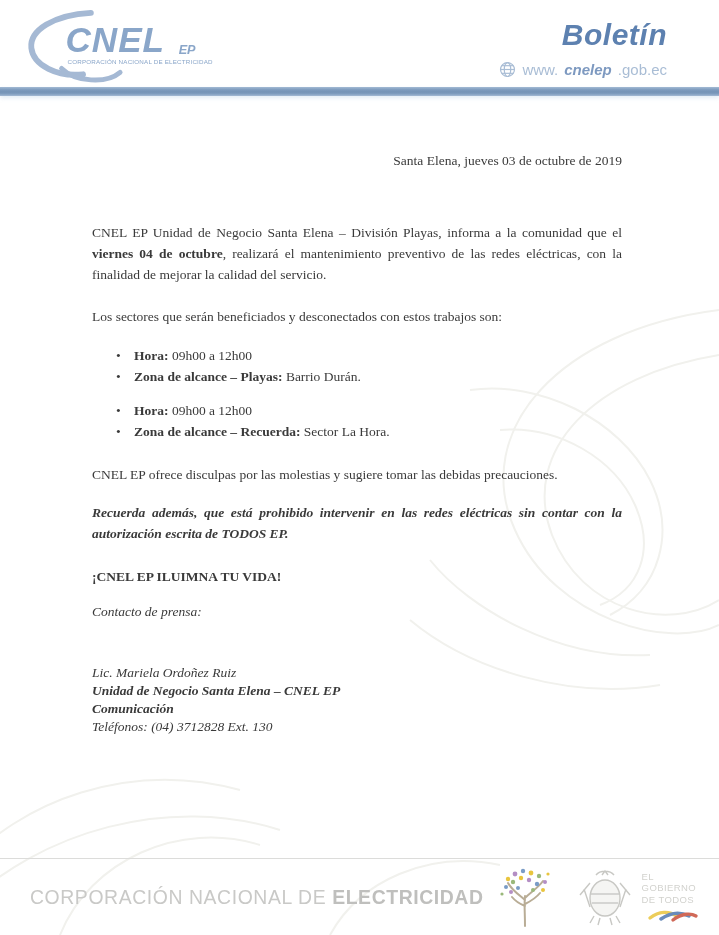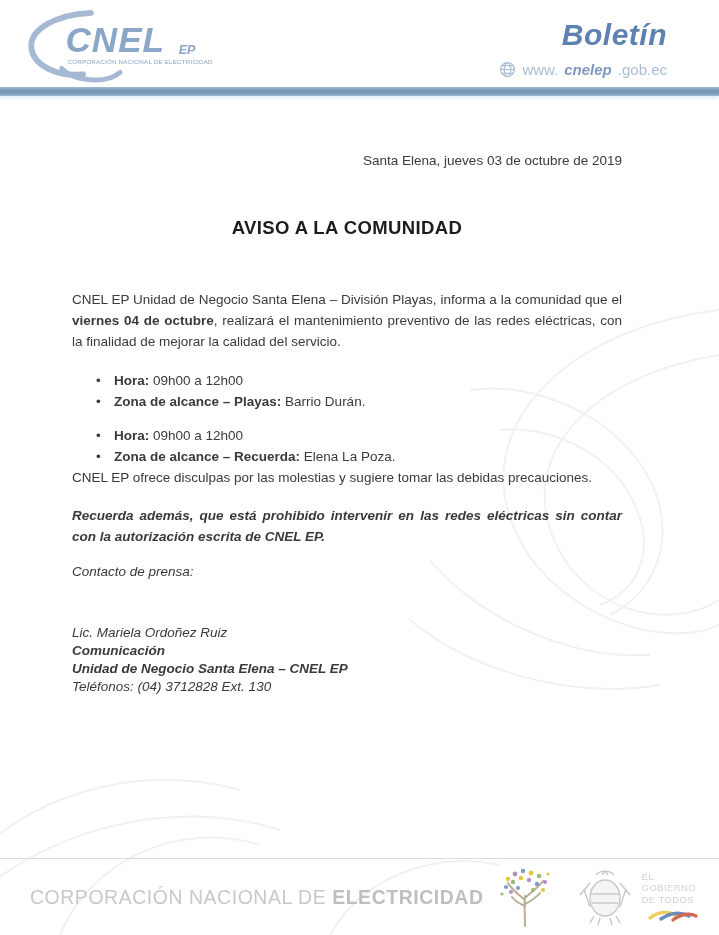--- a/index.html
+++ b/index.html
@@ -63,24 +63,25 @@
     height: 9px;
     background: linear-gradient(to bottom,
       #a3bad4 0%, var(--bar_blue) 30%, #7493b6 55%, var(--bar_blue) 75%, #a3bad4 100%);
     box-shadow: 0 2px 4px rgba(170, 200, 225, 0.35);
   }
 
   
   .content {
     position: relative;
     z-index: 1;
-    padding: 0 97px 0 72px;
+    padding: 0 97px 0 92px;
     font-size: 13.5px;
     line-height: 21px;
     color: var(--text_dark);
+    font-family: Liberation Serif, serif;
   }
   .dateline { margin-top: 54px; text-align: right; }
   .doc-title {
     margin-top: 46px;
     text-align: center;
     font-size: 18.5px;
     font-weight: bold;
     letter-spacing: 0.4px;
     color: #1c1c1c;
   }
@@ -89,21 +90,21 @@
   ul.bullets { margin-top: 18px; list-style: none; }
   ul.bullets.second { margin-top: 13px; }
   ul.bullets li { position: relative; padding-left: 42px; }
   ul.bullets li::before {
     content: "\2022";
     position: absolute;
     left: 24px;
     top: 0;
     font-size: 13.5px;
   }
-  .para-apology { }
+  .para-apology { margin-top: 22px; }
   .legal-notice {
     margin-top: 17px;
     font-weight: bold;
     font-style: italic;
     text-align: justify;
   }
   .slogan { margin-top: 22px; font-weight: bold; }
   .press-label { margin-top: 14px; font-style: italic; }
   .contact-block { margin-top: 42px; font-style: italic; line-height: 18px; }
   .contact-block .b { font-weight: bold; }
@@ -194,46 +195,47 @@
       </div>
     </div>
   </div>
 
   <div class="blue-bar"></div>
 
   <div class="content">
 
     <p class="dateline">Santa Elena, jueves 03 de octubre de 2019</p>
 
-    <h1 class="doc-title">AVISO A LA COMUNIDAD</h1>
 
     <p class="para-intro"><span>CNEL EP Unidad de Negocio Santa Elena – División Playas, informa a la comunidad que el</span> <b>viernes 04 de octubre</b><span>, realizará el mantenimiento preventivo de las redes eléctricas, con la finalidad de mejorar la calidad del servicio.</span></p>
 
+    <p class="para-sectors">Los sectores que serán beneficiados y desconectados con estos trabajos son:</p>
 
     <ul class="bullets">
       <li><b>Hora:</b> <span>09h00 a 12h00</span></li>
       <li><b>Zona de alcance – Playas:</b> <span>Barrio Durán.</span></li>
     </ul>
 
     <ul class="bullets second">
       <li><b>Hora:</b> <span>09h00 a 12h00</span></li>
-      <li><b>Zona de alcance – Recuerda:</b> <span>Elena La Poza.</span></li>
+      <li><b>Zona de alcance – Recuerda:</b> <span>Sector La Hora.</span></li>
     </ul>
 
     <p class="para-apology">CNEL EP ofrece disculpas por las molestias y sugiere tomar las debidas precauciones.</p>
 
-    <p class="legal-notice">Recuerda además, que está prohibido intervenir en las redes eléctricas sin contar con la autorización escrita de CNEL EP.</p>
-
+    <p class="legal-notice">Recuerda además, que está prohibido intervenir en las redes eléctricas sin contar con la autorización escrita de TODOS EP.</p>
+
+    <p class="slogan">¡CNEL EP ILUIMNA TU VIDA!</p>
 
     <p class="press-label">Contacto de prensa:</p>
 
     <div class="contact-block">
       <div>Lic. Mariela Ordoñez Ruiz</div>
+      <div class="b">Unidad de Negocio Santa Elena – CNEL EP</div>
       <div class="b">Comunicación</div>
-      <div class="b">Unidad de Negocio Santa Elena – CNEL EP</div>
       <div>Teléfonos: (04) 3712828 Ext. 130</div>
     </div>
   </div>
 
   <div class="footer">
 
     <div class="corp-wordmark"><span>CORPORACIÓN NACIONAL DE</span> <span class="bold">ELECTRICIDAD</span></div>
 
     <div class="footer-logos">
 

